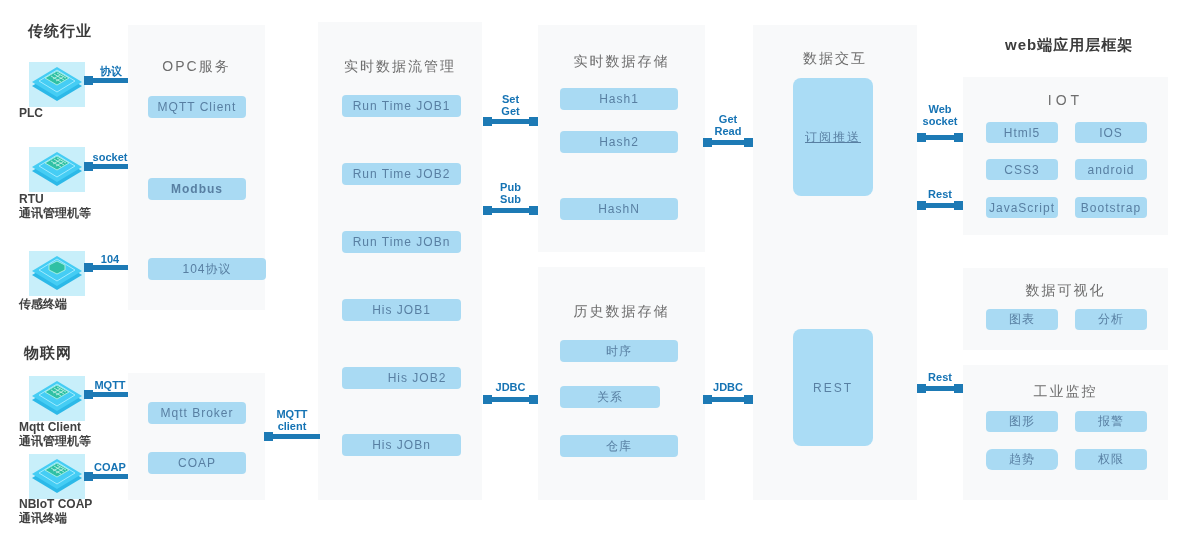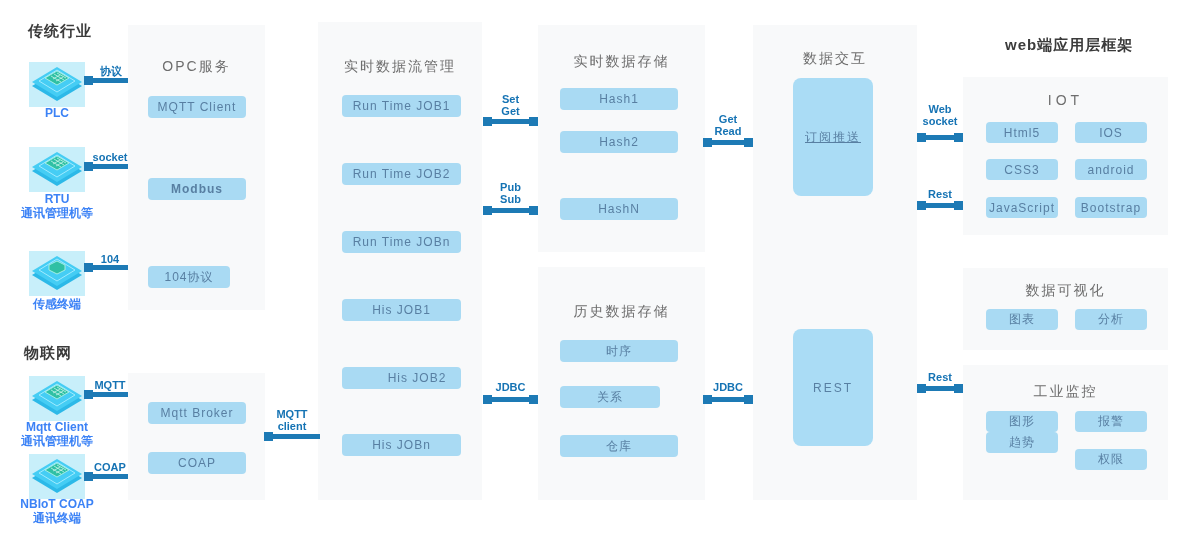--- a/index.html
+++ b/index.html
@@ -18,21 +18,21 @@
 
   .conn { position:absolute; height:9px; }
   .conn .bar { position:absolute; left:0; right:0; top:2px; height:5px; background:#1d7ab5; }
   .conn .cap { position:absolute; width:9px; height:9px; background:#1d7ab5; top:0; }
   .conn .cap-l { left:0; }
   .conn .cap-r { right:0; }
 
   .conn-label { position:absolute; font-size:11px; font-weight:bold; color:#1573b4; text-align:center; line-height:12px; }
 
   .dev-icon { position:absolute; width:56px; height:45px; }
-  .dev-label { position:absolute; width:76px; text-align:center; font-size:12px; font-weight:bold; color:#3b82f6; line-height:14px; }
+  .dev-label { position:absolute; width:76px; font-size:12px; font-weight:bold; color:#404040; line-height:14px; }
 </style>
 </head>
 <body>
 
 <div class="canvas">
 
   <div class="section-header" style="left:28px; top:22px;">传统行业</div>
   <div class="section-header" style="left:24px; top:344px;text-align:right;">物联网</div>
   <div class="section-header" style="left:1005px; top:36px;">web端应用层框架</div>
 
@@ -120,21 +120,21 @@
   <div class="conn-label" style="left:88px; top:461px; width:44px;">COAP</div>
   <div class="conn" style="left:84px; top:472px; width:44px;">
       <span class="cap cap-l"></span>
       <span class="bar"></span>
     </div>
 
   <div class="panel" style="left:128px; top:25px; width:137px; height:285px;">
     <div class="panel-title" style="top:33px;">OPC服务</div>
     <div class="btn" style="left:20px; top:71px; width:98px;">MQTT Client</div>
     <div class="btn" style="left:20px; top:153px; width:98px;font-weight:bold;">Modbus</div>
-    <div class="btn" style="left:20px; top:233px; width:82px;margin-top:8px;">104协议</div>
+    <div class="btn" style="left:20px; top:233px; width:118px;">104协议</div>
   </div>
 
   <div class="panel" style="left:128px; top:373px; width:137px; height:127px;">
     <div class="btn" style="left:20px; top:29px; width:98px;">Mqtt Broker</div>
     <div class="btn" style="left:20px; top:79px; width:98px;">COAP</div>
   </div>
 
   <div class="panel" style="left:318px; top:22px; width:164px; height:478px;">
     <div class="panel-title" style="top:36px;">实时数据流管理</div>
     <div class="btn" style="left:24px; top:73px; width:119px;">Run Time JOB1</div>
@@ -178,21 +178,21 @@
   <div class="panel" style="left:963px; top:268px; width:205px; height:82px;">
     <div class="panel-title" style="top:14px;">数据可视化</div>
     <div class="btn sm" style="left:23px; top:41px; width:72px;">图表</div>
     <div class="btn sm" style="left:112px; top:41px; width:72px;">分析</div>
   </div>
 
   <div class="panel" style="left:963px; top:365px; width:205px; height:135px;">
     <div class="panel-title" style="top:18px;">工业监控</div>
     <div class="btn sm" style="left:23px; top:46px; width:72px;">图形</div>
     <div class="btn sm" style="left:112px; top:46px; width:72px;">报警</div>
-    <div class="btn sm" style="left:23px; top:67px; width:72px;">趋势</div>
+    <div class="btn sm" style="left:23px; top:84px; width:72px;border-radius:6px;">趋势</div>
     <div class="btn sm" style="left:112px; top:84px; width:72px;">权限</div>
   </div>
 
   <div class="conn-label" style="left:483px; top:93px; width:55px;">
     <div>Set</div>
     <div>Get</div>
   </div>
   <div class="conn" style="left:483px; top:117px; width:55px;">
       <span class="cap cap-l"></span>
       <span class="bar"></span>

